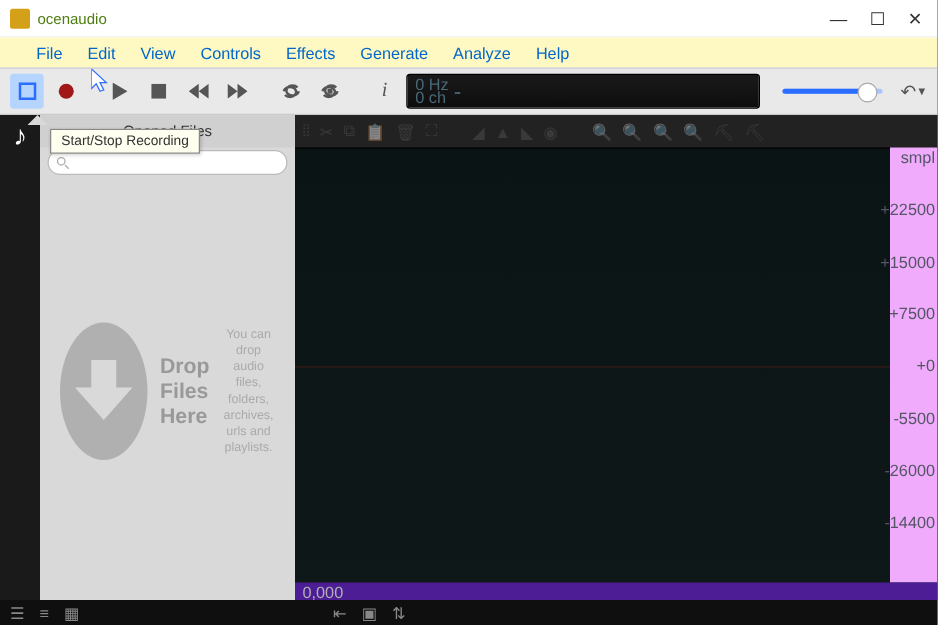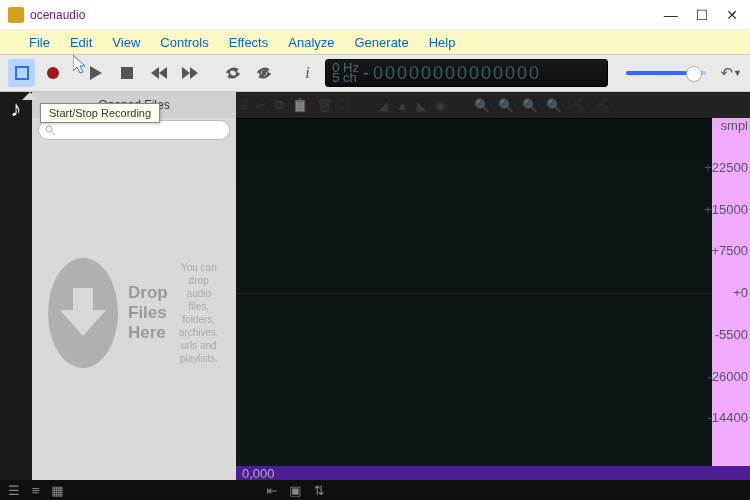--- a/index.html
+++ b/index.html
@@ -1,19 +1,19 @@
 <!DOCTYPE html>
 <html><head>
 <meta charset="utf-8">
 <style>
 *{margin:0;padding:0;box-sizing:border-box;font-family:Arial,sans-serif;font-size:13px;user-select:none}
 body{width:750px;height:500px;overflow:hidden;background:#fff;display:flex;flex-direction:column}
 .titlebar{height:30px;display:flex;align-items:center;padding:0 8px;background:#fff;border-bottom:1px solid #eee}
 .titlebar .logo{width:16px;height:16px;background:#d4a017;border-radius:2px;margin-right:6px}
-.titlebar .title{flex:1;font-size:12px;color:#701a75}
+.titlebar .title{flex:1;font-size:12px;color:#4d7c0f}
 .winbtns{display:flex;gap:18px;margin-right:4px}
 .winbtns span{font-family:Arial;font-size:14px;color:#333}
 .menubar{height:24px;display:flex;align-items:center;padding:0 19px;background:#fef9c3}
 .menubar span{padding:4px 10px;color:#06c;cursor:default}
 .toolbar{height:38px;background:#e9e9e9;border-top:1px solid #ccc;border-bottom:1px solid #ccc;display:flex;align-items:center;padding:0 8px;gap:4px}
 .tb-btn{width:28px;height:28px;display:flex;align-items:center;justify-content:center;color:#555;border-radius:3px}
 .tb-btn.sel{background:#b5d5ff}
 .tb-sep{width:8px}
 .meter{width:290px;height:28px;background:linear-gradient(#1a1a1a,#0d0d0d);border:1px solid #000;border-radius:3px;display:flex;align-items:center;color:#4a6a7a;padding:0 6px;font-family:monospace}
 .meter .hz{font-size:9px;line-height:10px;color:#4a6a7a}
@@ -59,22 +59,22 @@
     <span>✕</span>
   </div>
 </div>
 
 <div class="menubar">
   <span>File</span>
   <span>Edit</span>
   <span>View</span>
   <span>Controls</span>
   <span>Effects</span>
+  <span>Generate</span>
   <span>Analyze</span>
-  <span>Generate</span>
   <span>Help</span>
 </div>
 
 <div class="toolbar">
   <div class="tb-btn sel">
       <svg width="16" height="16">
         <rect x="2" y="2" width="12" height="12" fill="none" stroke="#2a6dff" stroke-width="2"></rect>
       </svg>
     </div>
   <div class="tb-btn" style="position:relative">
@@ -116,24 +116,23 @@
       <svg width="16" height="12">
         <path d="M2 6 A5 4 0 1 1 3 9 M14 6 A5 4 0 1 1 13 3" fill="none" stroke="#555" stroke-width="2"></path>
         <rect x="6" y="4" width="4" height="4" fill="#555"></rect>
       </svg>
     </div>
   <div class="tb-sep"></div>
   <div class="tb-btn" style="font-style:italic;font-family:serif;font-size:16px;color:#555">i</div>
   <div class="meter">
     <div class="hz">
         <div>0 Hz</div>
-        <div>5 ch</div>
+        <div>0 ch</div>
       </div>
     <div class="dash">-</div>
-    <div class="digits">00000000000000</div>
   </div>
   <div class="slider-wrap">
       <div class="slider"></div>
     </div>
   <div class="hist">↶<span style="font-size:9px">▼</span></div>
 </div>
 
 <div class="main">
   <div class="tooltip">Start/Stop Recording</div>
   <div class="side-tab">

